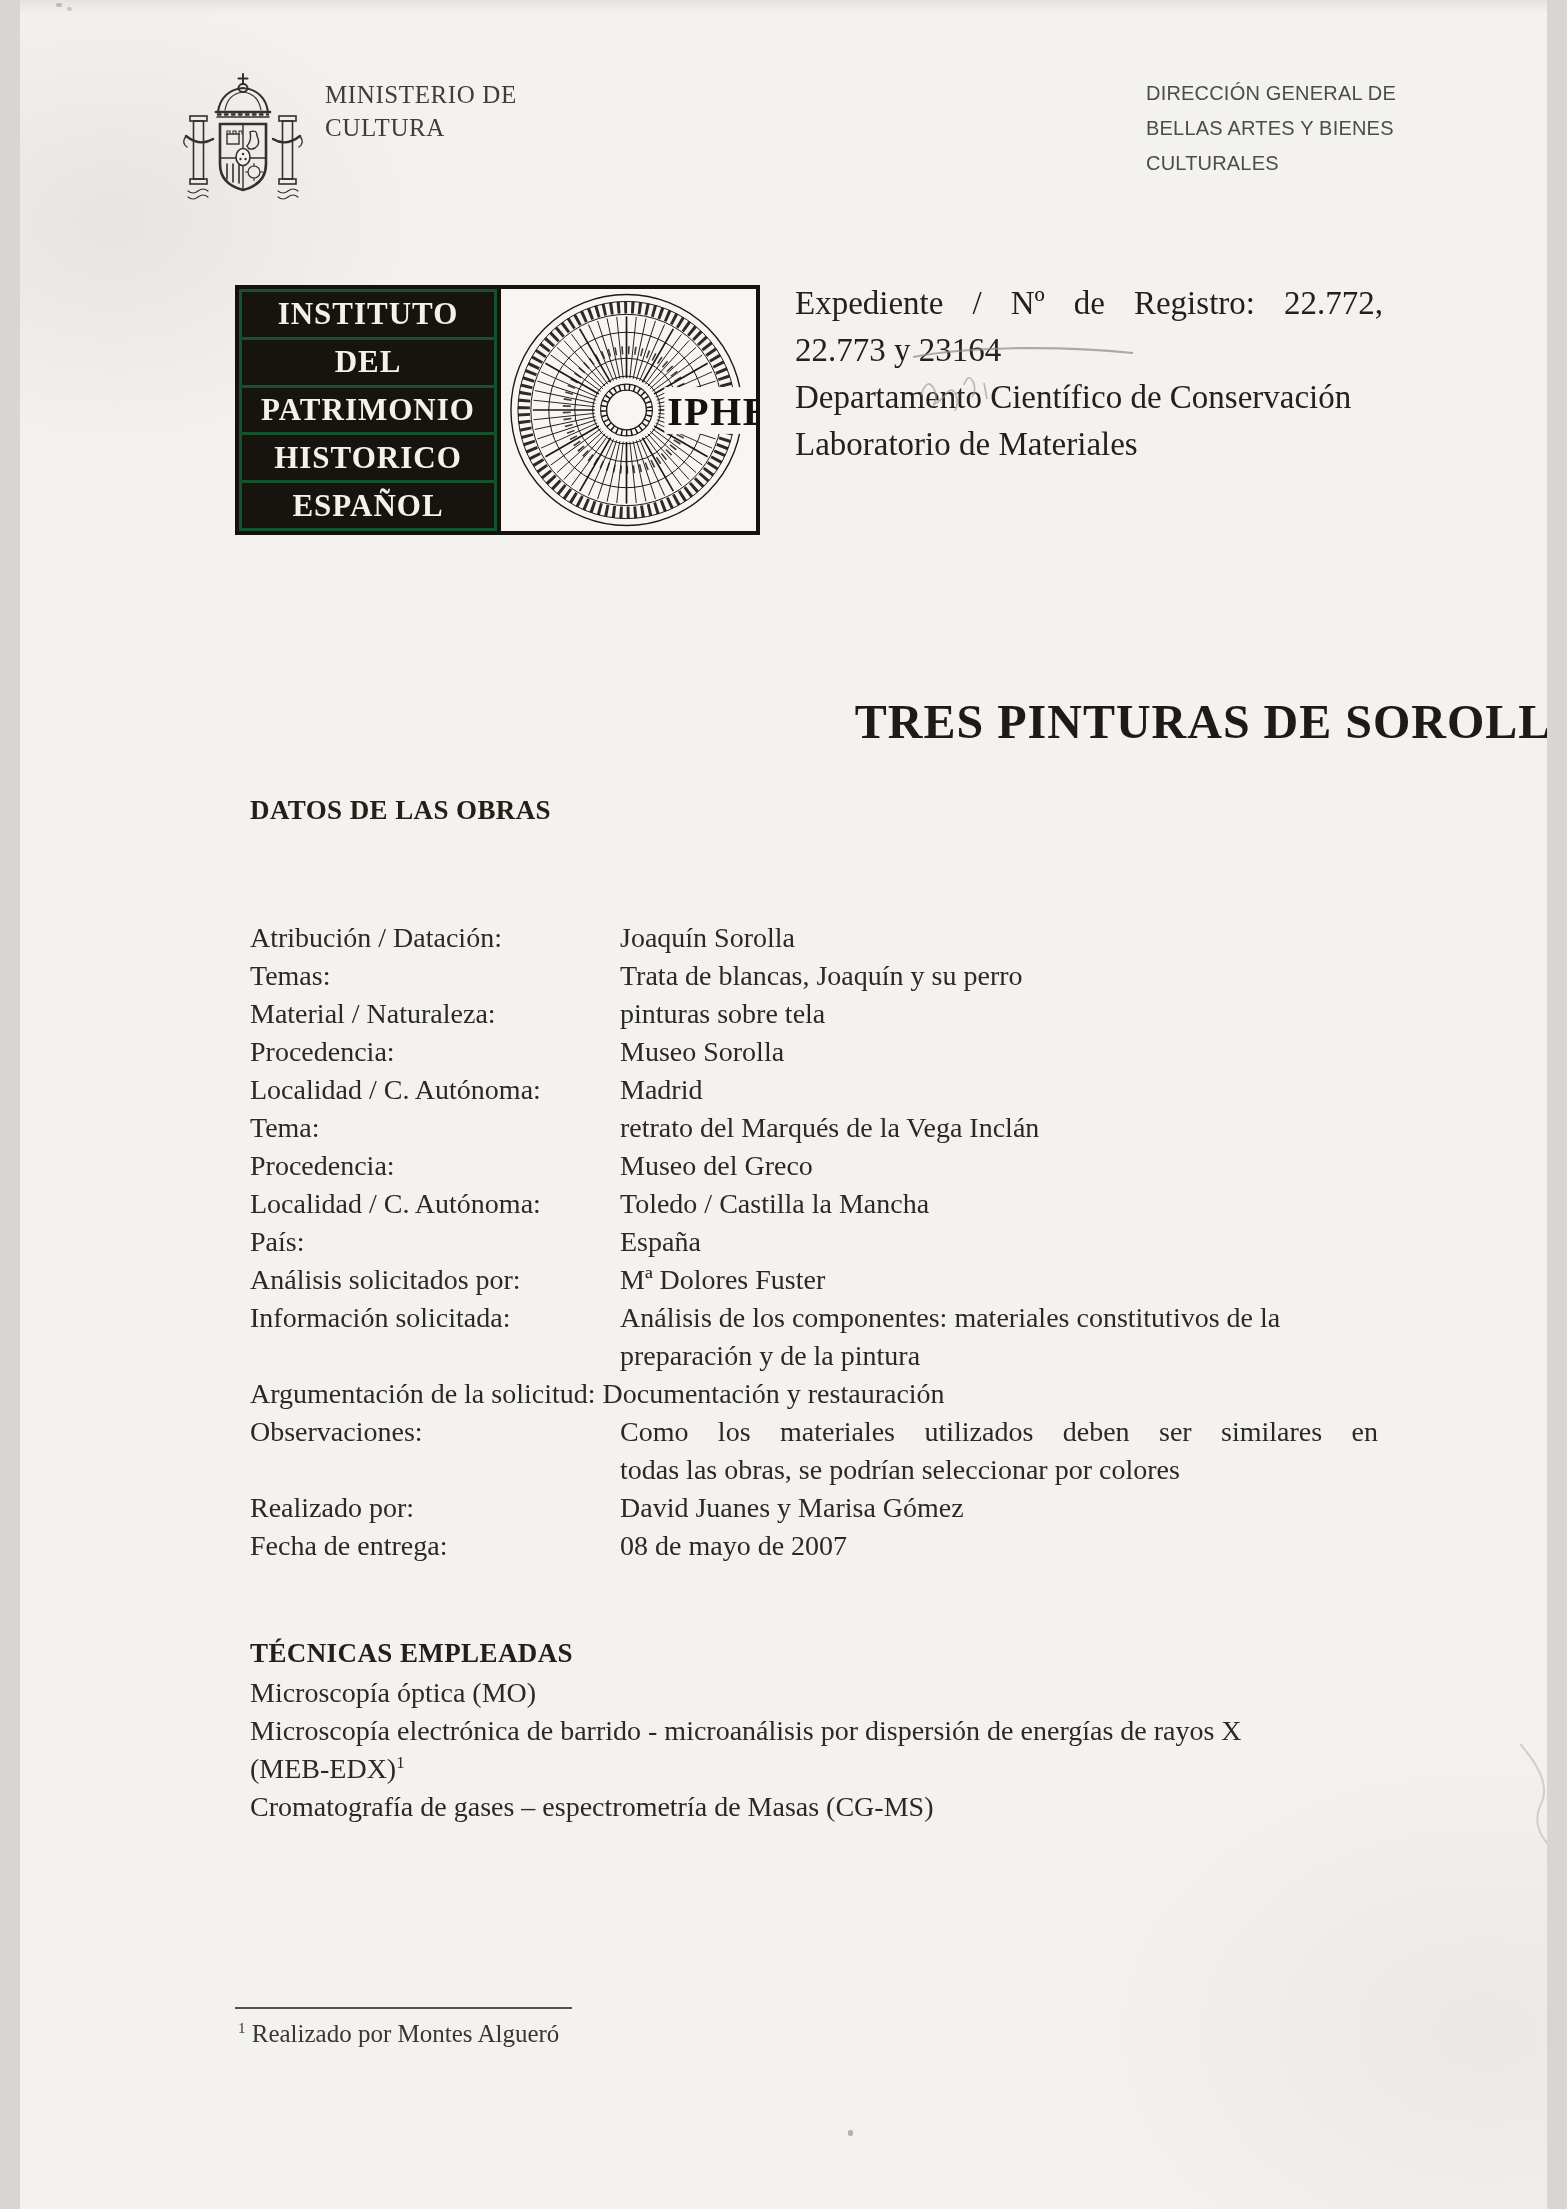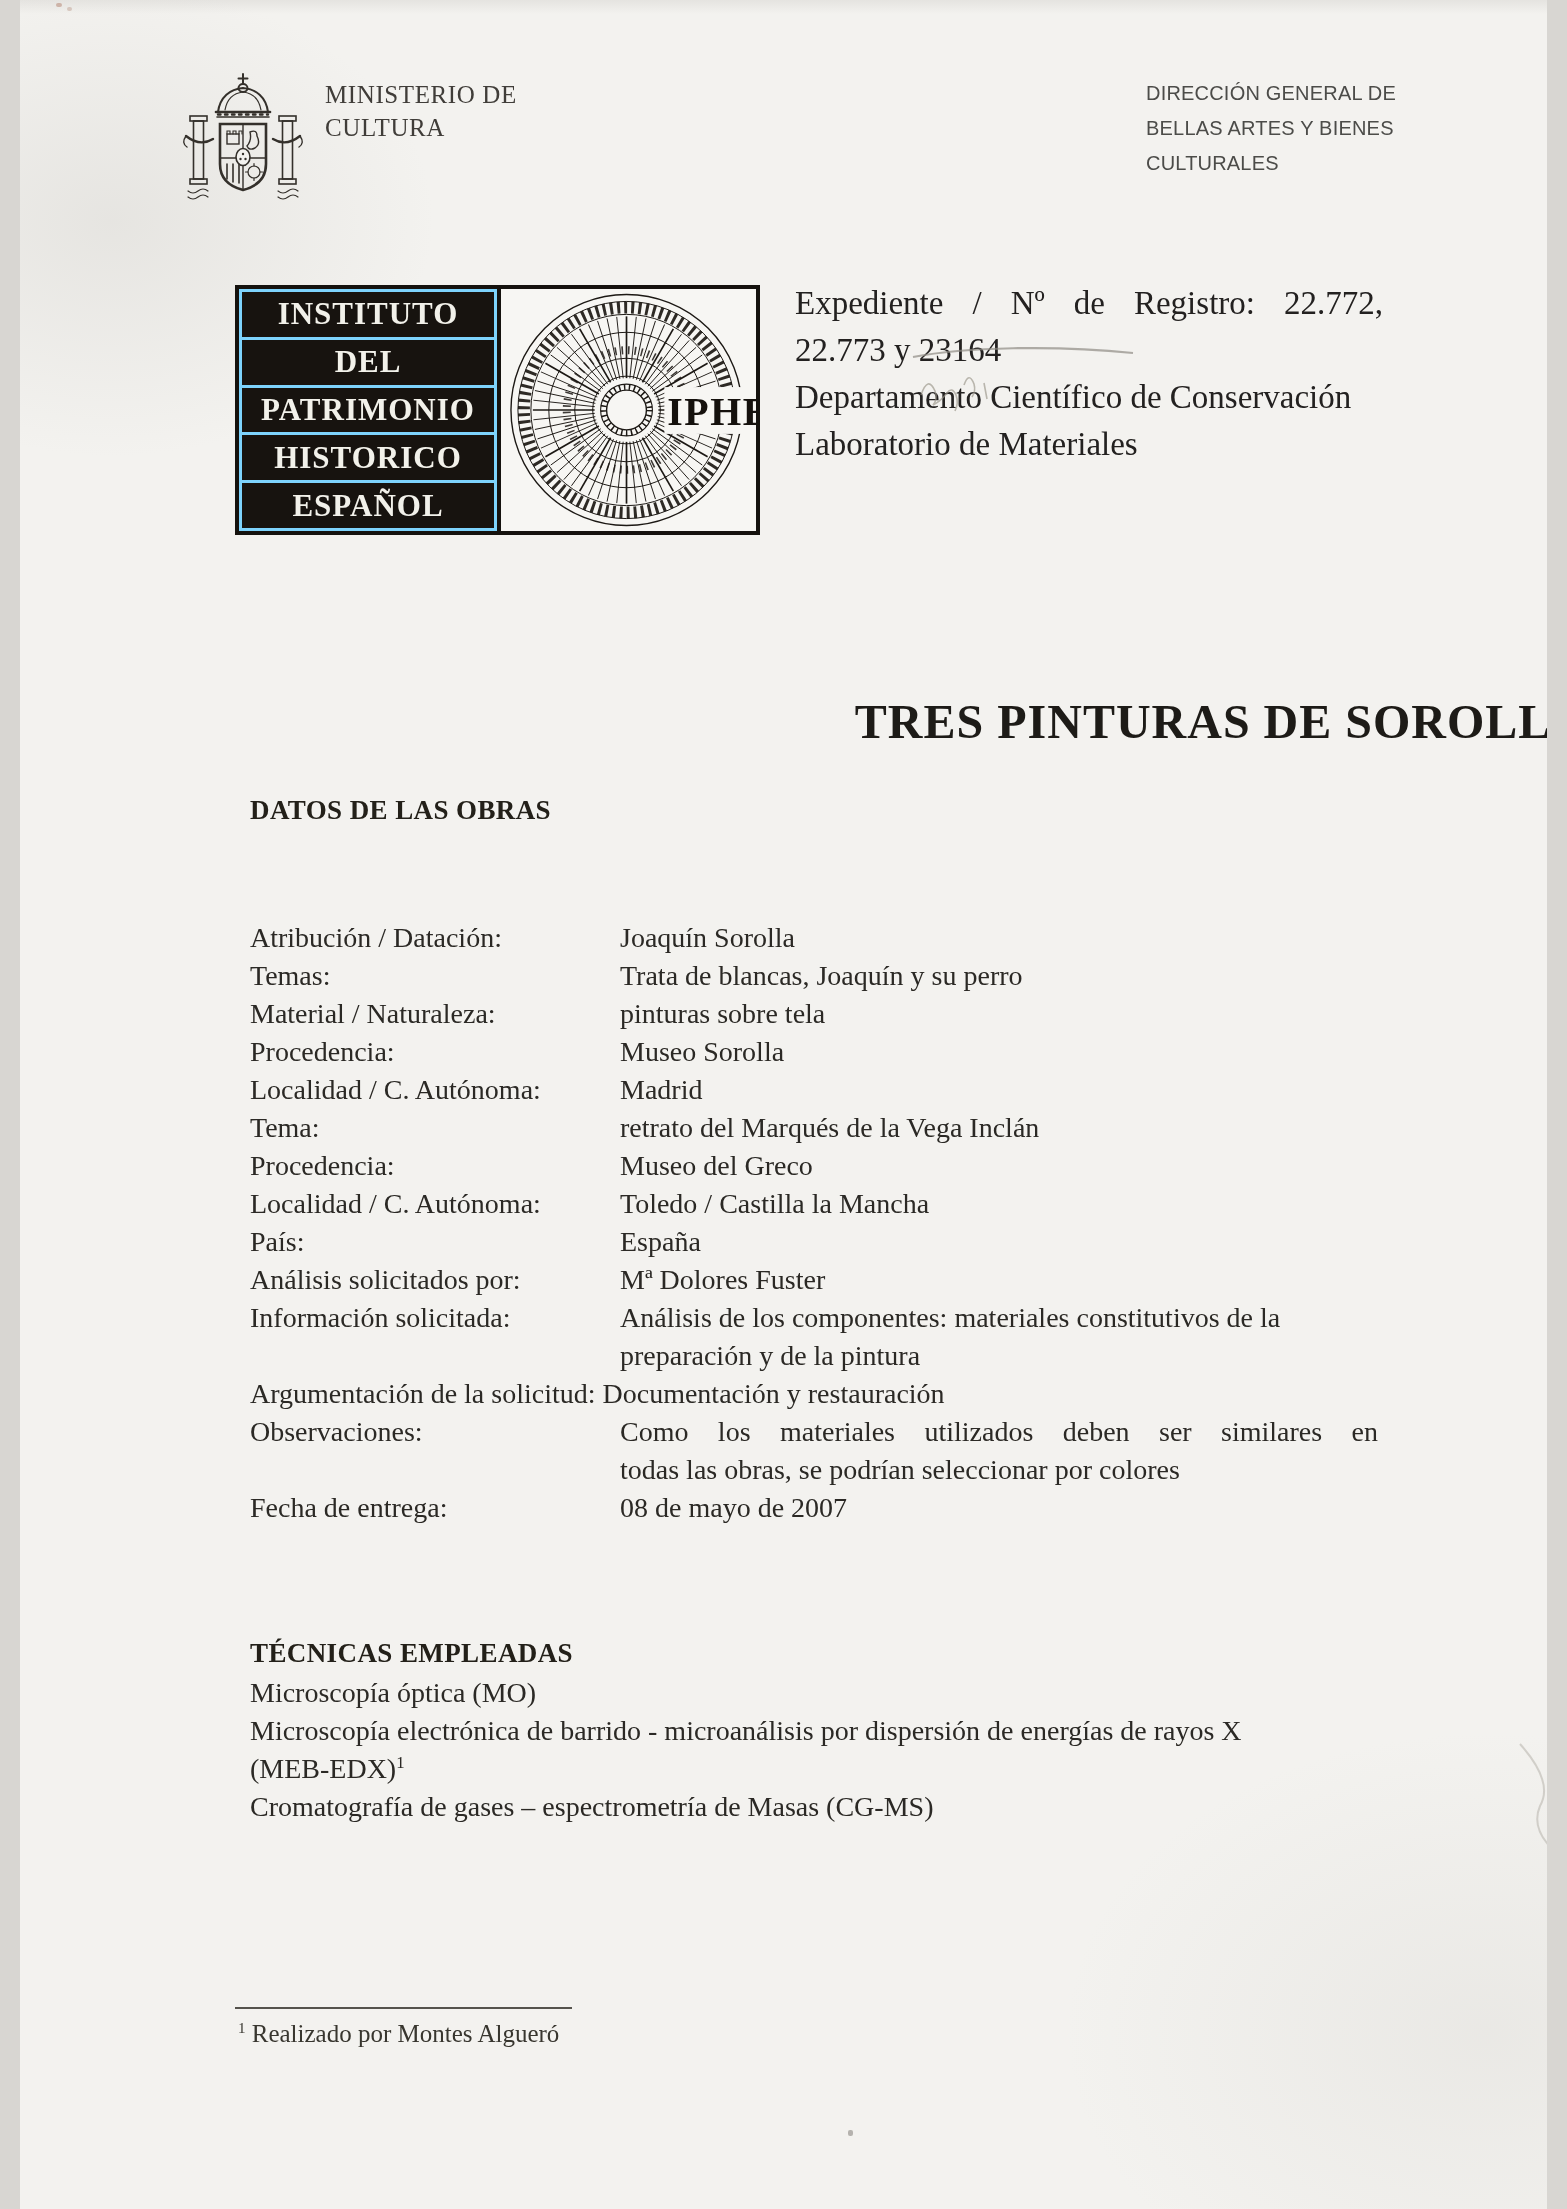--- a/index.html
+++ b/index.html
@@ -12,21 +12,21 @@
       linear-gradient(#f3f2ef,#f3f2ef);
     font-family:"Liberation Serif","DejaVu Serif",serif;
     color:#2b2925;
   }
   .abs{position:absolute;}
   
   .ministry{left:305px;top:78px;font-size:25px;line-height:33px;letter-spacing:.6px;color:#403d39;}
   .dg-right{left:1126px;top:76px;font-family:"Liberation Sans",sans-serif;font-size:20px;line-height:35px;color:#4c4c49;letter-spacing:.2px;}
   
   .logoblock{left:215px;top:285px;width:525px;height:250px;border:4px solid #15120e;background:#f6f5f2;display:flex;box-sizing:border-box;}
-  .panel-left{width:262px;box-sizing:border-box;border-right:4px solid #15120e;background:#7dd3fc;display:grid;grid-template-rows:repeat(5,1fr);gap:3px;padding:3px;}
+  .panel-left{width:262px;box-sizing:border-box;border-right:4px solid #15120e;background:#14532d;display:grid;grid-template-rows:repeat(5,1fr);gap:3px;padding:3px;}
   .cell{background:#17130f;color:#f2f1ea;display:flex;align-items:center;justify-content:center;font-weight:bold;font-size:31px;letter-spacing:1px;}
   .panel-right{flex:1;background:#f7f6f3;position:relative;}
   
   .exped{left:775px;top:280px;width:588px;font-weight:normal;font-size:33px;line-height:47px;color:#232120;}
   .stretch{text-align:justify;text-align-last:justify;}
   
   .doc-title{left:0;top:694px;width:1567px;text-align:right;text-indent:20px;font-weight:bold;font-size:48px;letter-spacing:1px;color:#1d1b17;}
   .sec-head{font-weight:bold;font-size:27px;letter-spacing:.4px;color:#232019;}
   .datos-head{left:230px;top:795px;}
   
@@ -268,20 +268,24 @@
     </div>
     <div class="row full">Argumentación de la solicitud: Documentación y restauración</div>
     <div class="row">
       <div class="lab">Observaciones:</div>
       <div class="val">
         <div class="jline">Como los materiales utilizados deben ser similares en</div>
         <div>todas las obras, se podrían seleccionar por colores</div>
       </div>
     </div>
     <div class="row">
+        <div class="lab">Realizado por:</div>
+        <div class="val">David Juanes y Marisa Gómez</div>
+      </div>
+    <div class="row">
         <div class="lab">Fecha de entrega:</div>
         <div class="val">08 de mayo de 2007</div>
       </div>
   </div>
 
   <div class="abs tecnicas">
     <div class="sec-head">TÉCNICAS EMPLEADAS</div>
     <div class="tec-lines">
       <div>Microscopía óptica (MO)</div>
       <div>Microscopía electrónica de barrido - microanálisis por dispersión de energías de rayos X</div>

